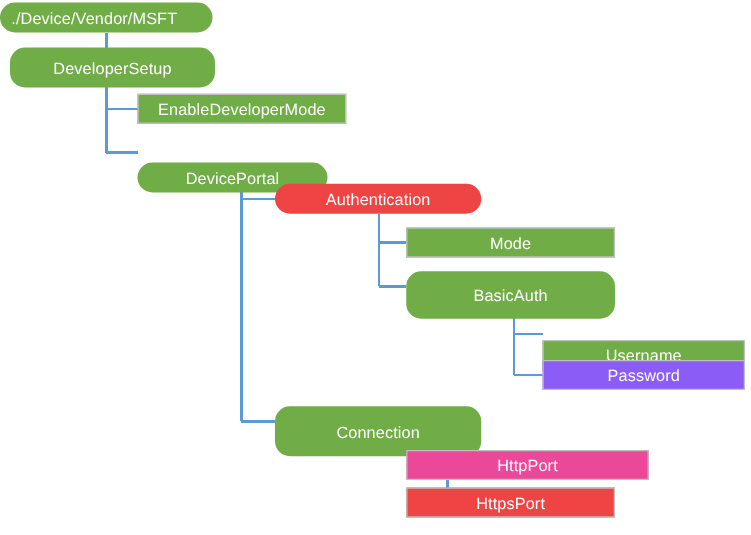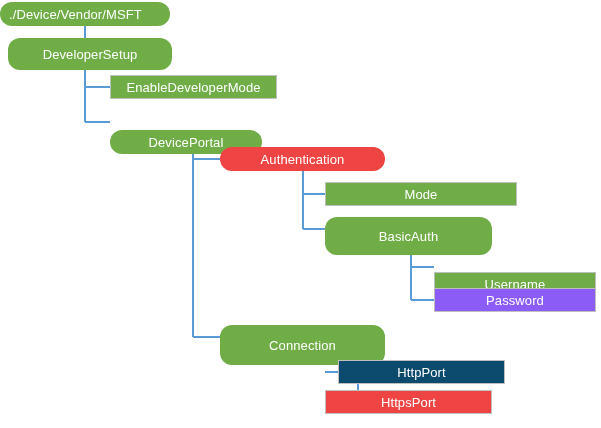--- a/index.html
+++ b/index.html
@@ -76,22 +76,22 @@
       <line x1="358" y1="372" x2="325" y2="372" stroke="#5B9BD5" stroke-width="2" shape-rendering="crispEdges"></line>
       <line x1="358" y1="404" x2="325" y2="404" stroke="#5B9BD5" stroke-width="2" shape-rendering="crispEdges"></line>
     </svg>
 
   <div id="node-layer">
       <div class="node rounded root-label" style="left: 0px; top: 2px; width: 170px; height: 24px; background: rgb(112, 173, 71); color: rgb(255, 255, 255);">./Device/Vendor/MSFT</div>
       <div class="node rounded" style="left: 8px; top: 38px; width: 164px; height: 32px; background: rgb(112, 173, 71); color: rgb(255, 255, 255);">DeveloperSetup</div>
       <div class="node square" style="left: 110px; top: 75px; width: 167px; height: 24px; background: rgb(112, 173, 71); color: rgb(255, 255, 255); border-color: rgb(191, 191, 191);">EnableDeveloperMode</div>
       <div class="node rounded" style="left: 110px; top: 110px; width: 152px; height: 24px; background: rgb(112, 173, 71); color: rgb(255, 255, 255); margin-top: 20px;">DevicePortal</div>
       <div class="node rounded" style="left: 220px; top: 147px; width: 165px; height: 24px; background: #ef4444; color: rgb(255, 255, 255);">Authentication</div>
-      <div class="node square" style="left: 325px; top: 182px; width: 192px; height: 24px; background: rgb(112, 173, 71); color: rgb(255, 255, 255); border-color: rgb(191, 191, 191);">Mode</div>
+      <div class="node square" style="left: 325px; top: 182px; width: 167px; height: 24px; background: rgb(112, 173, 71); color: rgb(255, 255, 255); border-color: rgb(191, 191, 191);">Mode</div>
       <div class="node rounded" style="left: 325px; top: 217px; width: 167px; height: 38px; background: rgb(112, 173, 71); color: rgb(255, 255, 255);">BasicAuth</div>
       <div class="node square" style="left: 434px; top: 272px; width: 162px; height: 24px; background: rgb(112, 173, 71); color: rgb(255, 255, 255); border-color: rgb(191, 191, 191);">Username</div>
       <div class="node square" style="left: 434px; top: 288px; width: 162px; height: 24px; background: #8b5cf6; color: rgb(255, 255, 255); border-color: rgb(191, 191, 191);">Password</div>
       <div class="node rounded" style="left: 220px; top: 325px; width: 165px; height: 40px; background: rgb(112, 173, 71); color: rgb(255, 255, 255);">Connection</div>
-      <div class="node square" style="left: 325px; top: 360px; width: 167px; height: 24px; background: #0c4a6e; color: rgb(255, 255, 255); border-color: rgb(191, 191, 191); margin-left: 13px;">HttpPort</div>
+      <div class="node square" style="left: 325px; top: 360px; width: 194px; height: 24px; background: #ec4899; color: rgb(255, 255, 255); border-color: rgb(191, 191, 191);">HttpPort</div>
       <div class="node square" style="left: 325px; top: 390px; width: 167px; height: 24px; background: #ef4444; color: rgb(255, 255, 255); border-color: rgb(191, 191, 191);">HttpsPort</div>
     </div>
 
 </div>
 
 </body></html>

